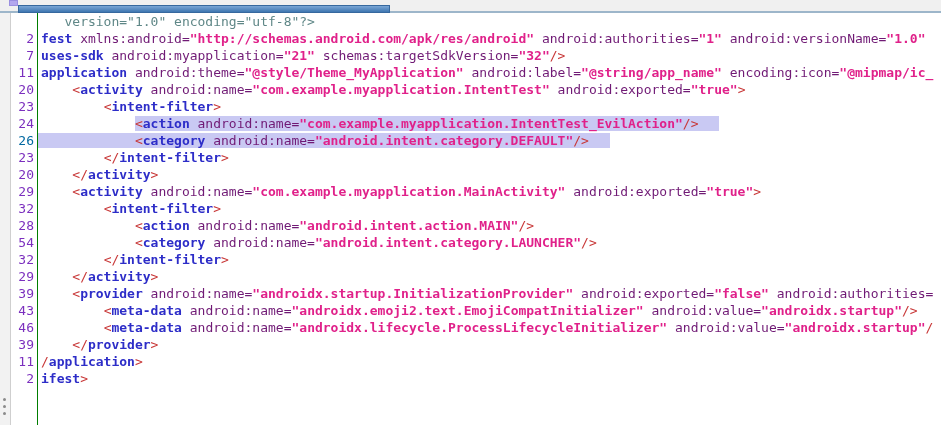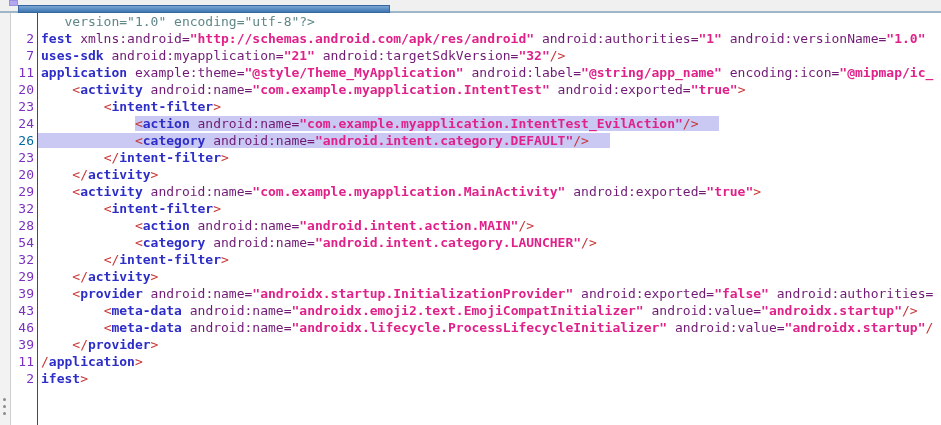--- a/index.html
+++ b/index.html
@@ -48,22 +48,22 @@
     <div class="grip">
         <i></i>
         <i></i>
         <i></i>
       </div>
   </div>
 
   <div class="editor" id="editor">
       <div class="row"><span class="ln"></span><span class="code"><span class="tok-ws">   </span><span class="tok-decl">version="1.0" encoding="utf-8"?&gt;</span></span></div>
       <div class="row"><span class="ln">2</span><span class="code"><span class="tok-tag">fest</span><span class="tok-attr"> xmlns:android=</span><span class="tok-val">"http://schemas.android.com/apk/res/android"</span><span class="tok-attr"> android:authorities=</span><span class="tok-val">"1"</span><span class="tok-attr"> android:versionName=</span><span class="tok-val">"1.0"</span></span></div>
-      <div class="row"><span class="ln">7</span><span class="code"><span class="tok-tag">uses-sdk</span><span class="tok-attr"> android:myapplication=</span><span class="tok-val">"21"</span><span class="tok-attr"> android:targetSdkVersion=</span><span class="tok-val">"32"</span><span class="tok-brk">/&gt;</span></span></div>
-      <div class="row"><span class="ln">11</span><span class="code"><span class="tok-tag">application</span><span class="tok-attr"> example:theme=</span><span class="tok-val">"@style/Theme_MyApplication"</span><span class="tok-attr"> android:label=</span><span class="tok-val">"@string/app_name"</span><span class="tok-attr"> encoding:icon=</span><span class="tok-val">"@mipmap/ic_</span></span></div>
+      <div class="row"><span class="ln">7</span><span class="code"><span class="tok-tag">uses-sdk</span><span class="tok-attr"> android:myapplication=</span><span class="tok-val">"21"</span><span class="tok-attr"> schemas:targetSdkVersion=</span><span class="tok-val">"32"</span><span class="tok-brk">/&gt;</span></span></div>
+      <div class="row"><span class="ln">11</span><span class="code"><span class="tok-tag">application</span><span class="tok-attr"> android:theme=</span><span class="tok-val">"@style/Theme_MyApplication"</span><span class="tok-attr"> android:label=</span><span class="tok-val">"@string/app_name"</span><span class="tok-attr"> encoding:icon=</span><span class="tok-val">"@mipmap/ic_</span></span></div>
       <div class="row"><span class="ln">20</span><span class="code"><span class="tok-ws">    </span><span class="tok-brk">&lt;</span><span class="tok-tag">activity</span><span class="tok-attr"> android:name=</span><span class="tok-val">"com.example.myapplication.IntentTest"</span><span class="tok-attr"> android:exported=</span><span class="tok-val">"true"</span><span class="tok-brk">&gt;</span></span></div>
       <div class="row"><span class="ln">23</span><span class="code"><span class="tok-ws">        </span><span class="tok-brk">&lt;</span><span class="tok-tag">intent-filter</span><span class="tok-brk">&gt;</span></span></div>
       <div class="row"><span class="ln">24</span><span class="code"><span class="tok-ws">            </span><span class="sel"><span class="tok-brk">&lt;</span><span class="tok-tag">action</span><span class="tok-attr"> android:name=</span><span class="tok-val">"com.example.myapplication.IntentTest_EvilAction"</span><span class="tok-brk">/&gt;</span></span></span></div>
       <div class="row"><span class="ln cur">26</span><span class="code"><span class="sel full"><span class="tok-ws">            </span><span class="tok-brk">&lt;</span><span class="tok-tag">category</span><span class="tok-attr"> android:name=</span><span class="tok-val">"android.intent.category.DEFAULT"</span><span class="tok-brk">/&gt;</span></span></span></div>
       <div class="row"><span class="ln">23</span><span class="code"><span class="tok-ws">        </span><span class="tok-brk">&lt;/</span><span class="tok-tag">intent-filter</span><span class="tok-brk">&gt;</span></span></div>
       <div class="row"><span class="ln">20</span><span class="code"><span class="tok-ws">    </span><span class="tok-brk">&lt;/</span><span class="tok-tag">activity</span><span class="tok-brk">&gt;</span></span></div>
       <div class="row"><span class="ln">29</span><span class="code"><span class="tok-ws">    </span><span class="tok-brk">&lt;</span><span class="tok-tag">activity</span><span class="tok-attr"> android:name=</span><span class="tok-val">"com.example.myapplication.MainActivity"</span><span class="tok-attr"> android:exported=</span><span class="tok-val">"true"</span><span class="tok-brk">&gt;</span></span></div>
       <div class="row"><span class="ln">32</span><span class="code"><span class="tok-ws">        </span><span class="tok-brk">&lt;</span><span class="tok-tag">intent-filter</span><span class="tok-brk">&gt;</span></span></div>
       <div class="row"><span class="ln">28</span><span class="code"><span class="tok-ws">            </span><span class="tok-brk">&lt;</span><span class="tok-tag">action</span><span class="tok-attr"> android:name=</span><span class="tok-val">"android.intent.action.MAIN"</span><span class="tok-brk">/&gt;</span></span></div>
       <div class="row"><span class="ln">54</span><span class="code"><span class="tok-ws">            </span><span class="tok-brk">&lt;</span><span class="tok-tag">category</span><span class="tok-attr"> android:name=</span><span class="tok-val">"android.intent.category.LAUNCHER"</span><span class="tok-brk">/&gt;</span></span></div>

